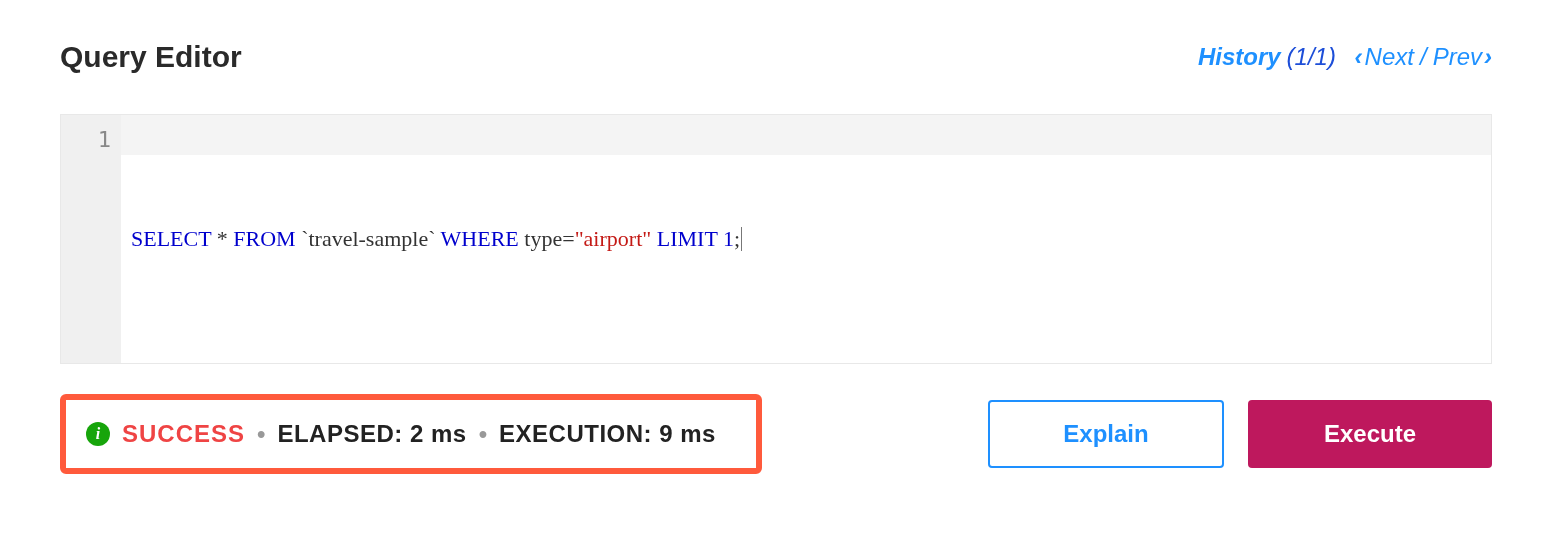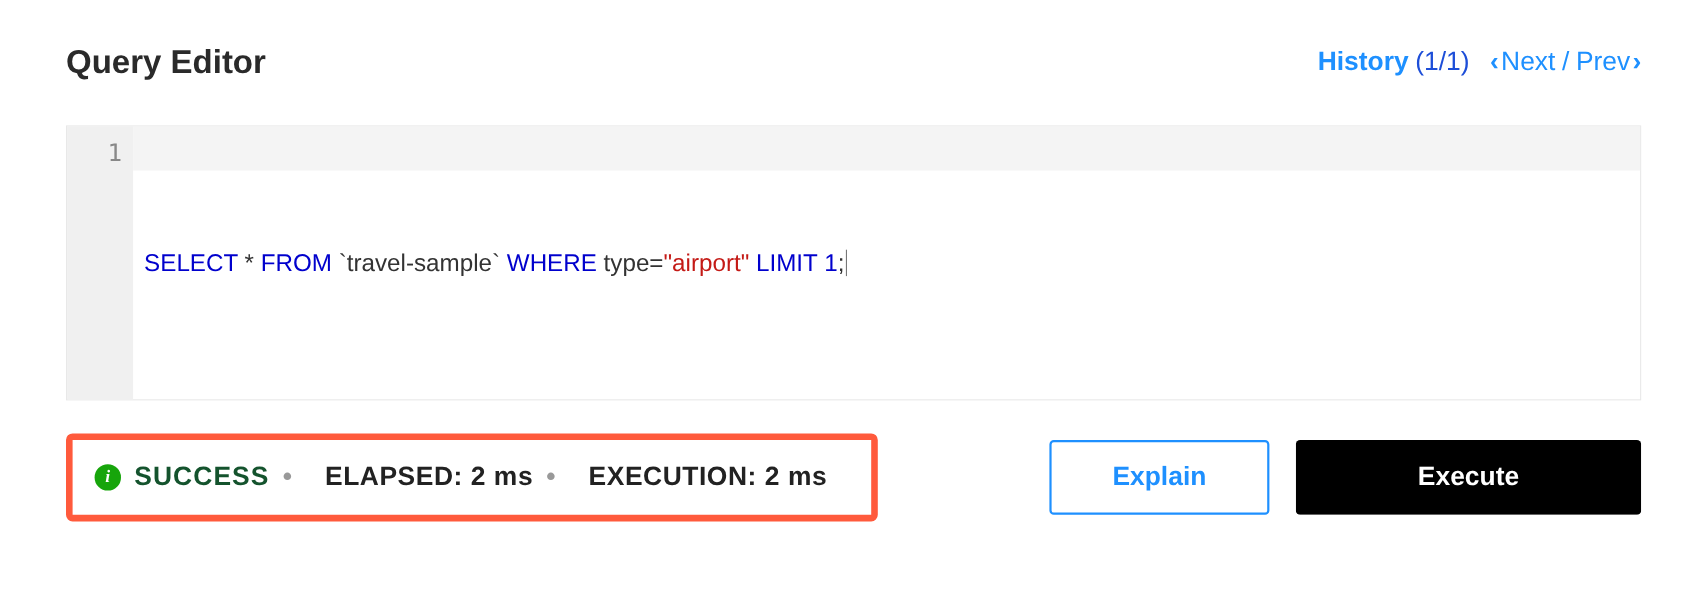--- a/index.html
+++ b/index.html
@@ -19,20 +19,21 @@
     font-size: 30px;
     font-weight: 700;
     color: #2a2a2a;
   }
   .history-nav {
     font-size: 24px;
     color: #333;
     display: flex;
     align-items: flex-start;
     gap: 6px;
+    font-style: italic;
   }
   .history-link {
     color: #1e90ff;
     font-weight: 600;
     cursor: pointer;
   }
   .history-count {
     color: #1d4ed8;
   }
   .nav-link {
@@ -59,21 +60,21 @@
     padding: 8px 10px 0 0;
     color: #888;
     font-family: ui-monospace, Menlo, Consolas, monospace;
     font-size: 22px;
     line-height: 1.5;
     user-select: none;
   }
   .code-area {
     flex: 1;
     padding: 8px 0 0 10px;
-    font-family: Liberation Sans, sans-serif;
+    font-family: Liberation Serif, serif;
     font-size: 22px;
     line-height: 1.5;
     white-space: pre;
     position: relative;
   }
   .code-line-bg {
     position: absolute;
     top: 0; left: 0; right: 0;
     height: 40px;
     background: #f4f4f4;
@@ -123,55 +124,54 @@
     flex-shrink: 0;
   }
   .status-icon-inner {
     color: #fff;
     font-size: 16px;
     font-weight: 900;
     font-family: Georgia, serif;
     font-style: italic;
   }
   .status-success {
-    color: #14532d;
+    color: #ef4444;
     letter-spacing: 1px;
   }
   .status-dot {
     color: #999;
     font-weight: 700;
   }
   .status-metric {
     color: #222;
     letter-spacing: 0.5px;
-    margin-left: 18px;
   }
   .buttons {
     display: flex;
     gap: 24px;
   }
   .btn {
     font-size: 24px;
     font-weight: 600;
     padding: 18px 0;
-    width: 200px;
+    width: 236px;
     text-align: center;
     border-radius: 4px;
     cursor: pointer;
     border: 2px solid transparent;
   }
   .btn-explain {
     background: #fff;
     color: #1e90ff;
     border: 2px solid #1e90ff;
   }
   .btn-execute {
-    background: #000000;
+    background: #be185d;
     color: #fff;
-    width: 314px;
+    width: 244px;
   }
   .chevron {
     font-weight: 700;
   }
 </style>
 </head>
 <body>
 
 <div class="header">
   <h1 class="title">Query Editor</h1>
@@ -203,19 +203,19 @@
 
 <div class="footer">
   <div class="status-box">
     <span class="status-icon">
       <span class="status-icon-inner">i</span>
     </span>
     <span class="status-success">SUCCESS</span>
     <span class="status-dot">•</span>
     <span class="status-metric">ELAPSED: 2 ms</span>
     <span class="status-dot">•</span>
-    <span class="status-metric">EXECUTION: 2 ms</span>
+    <span class="status-metric">EXECUTION: 9 ms</span>
   </div>
   <div class="buttons">
     <div class="btn btn-explain">Explain</div>
     <div class="btn btn-execute">Execute</div>
   </div>
 </div>
 
 </body></html>

